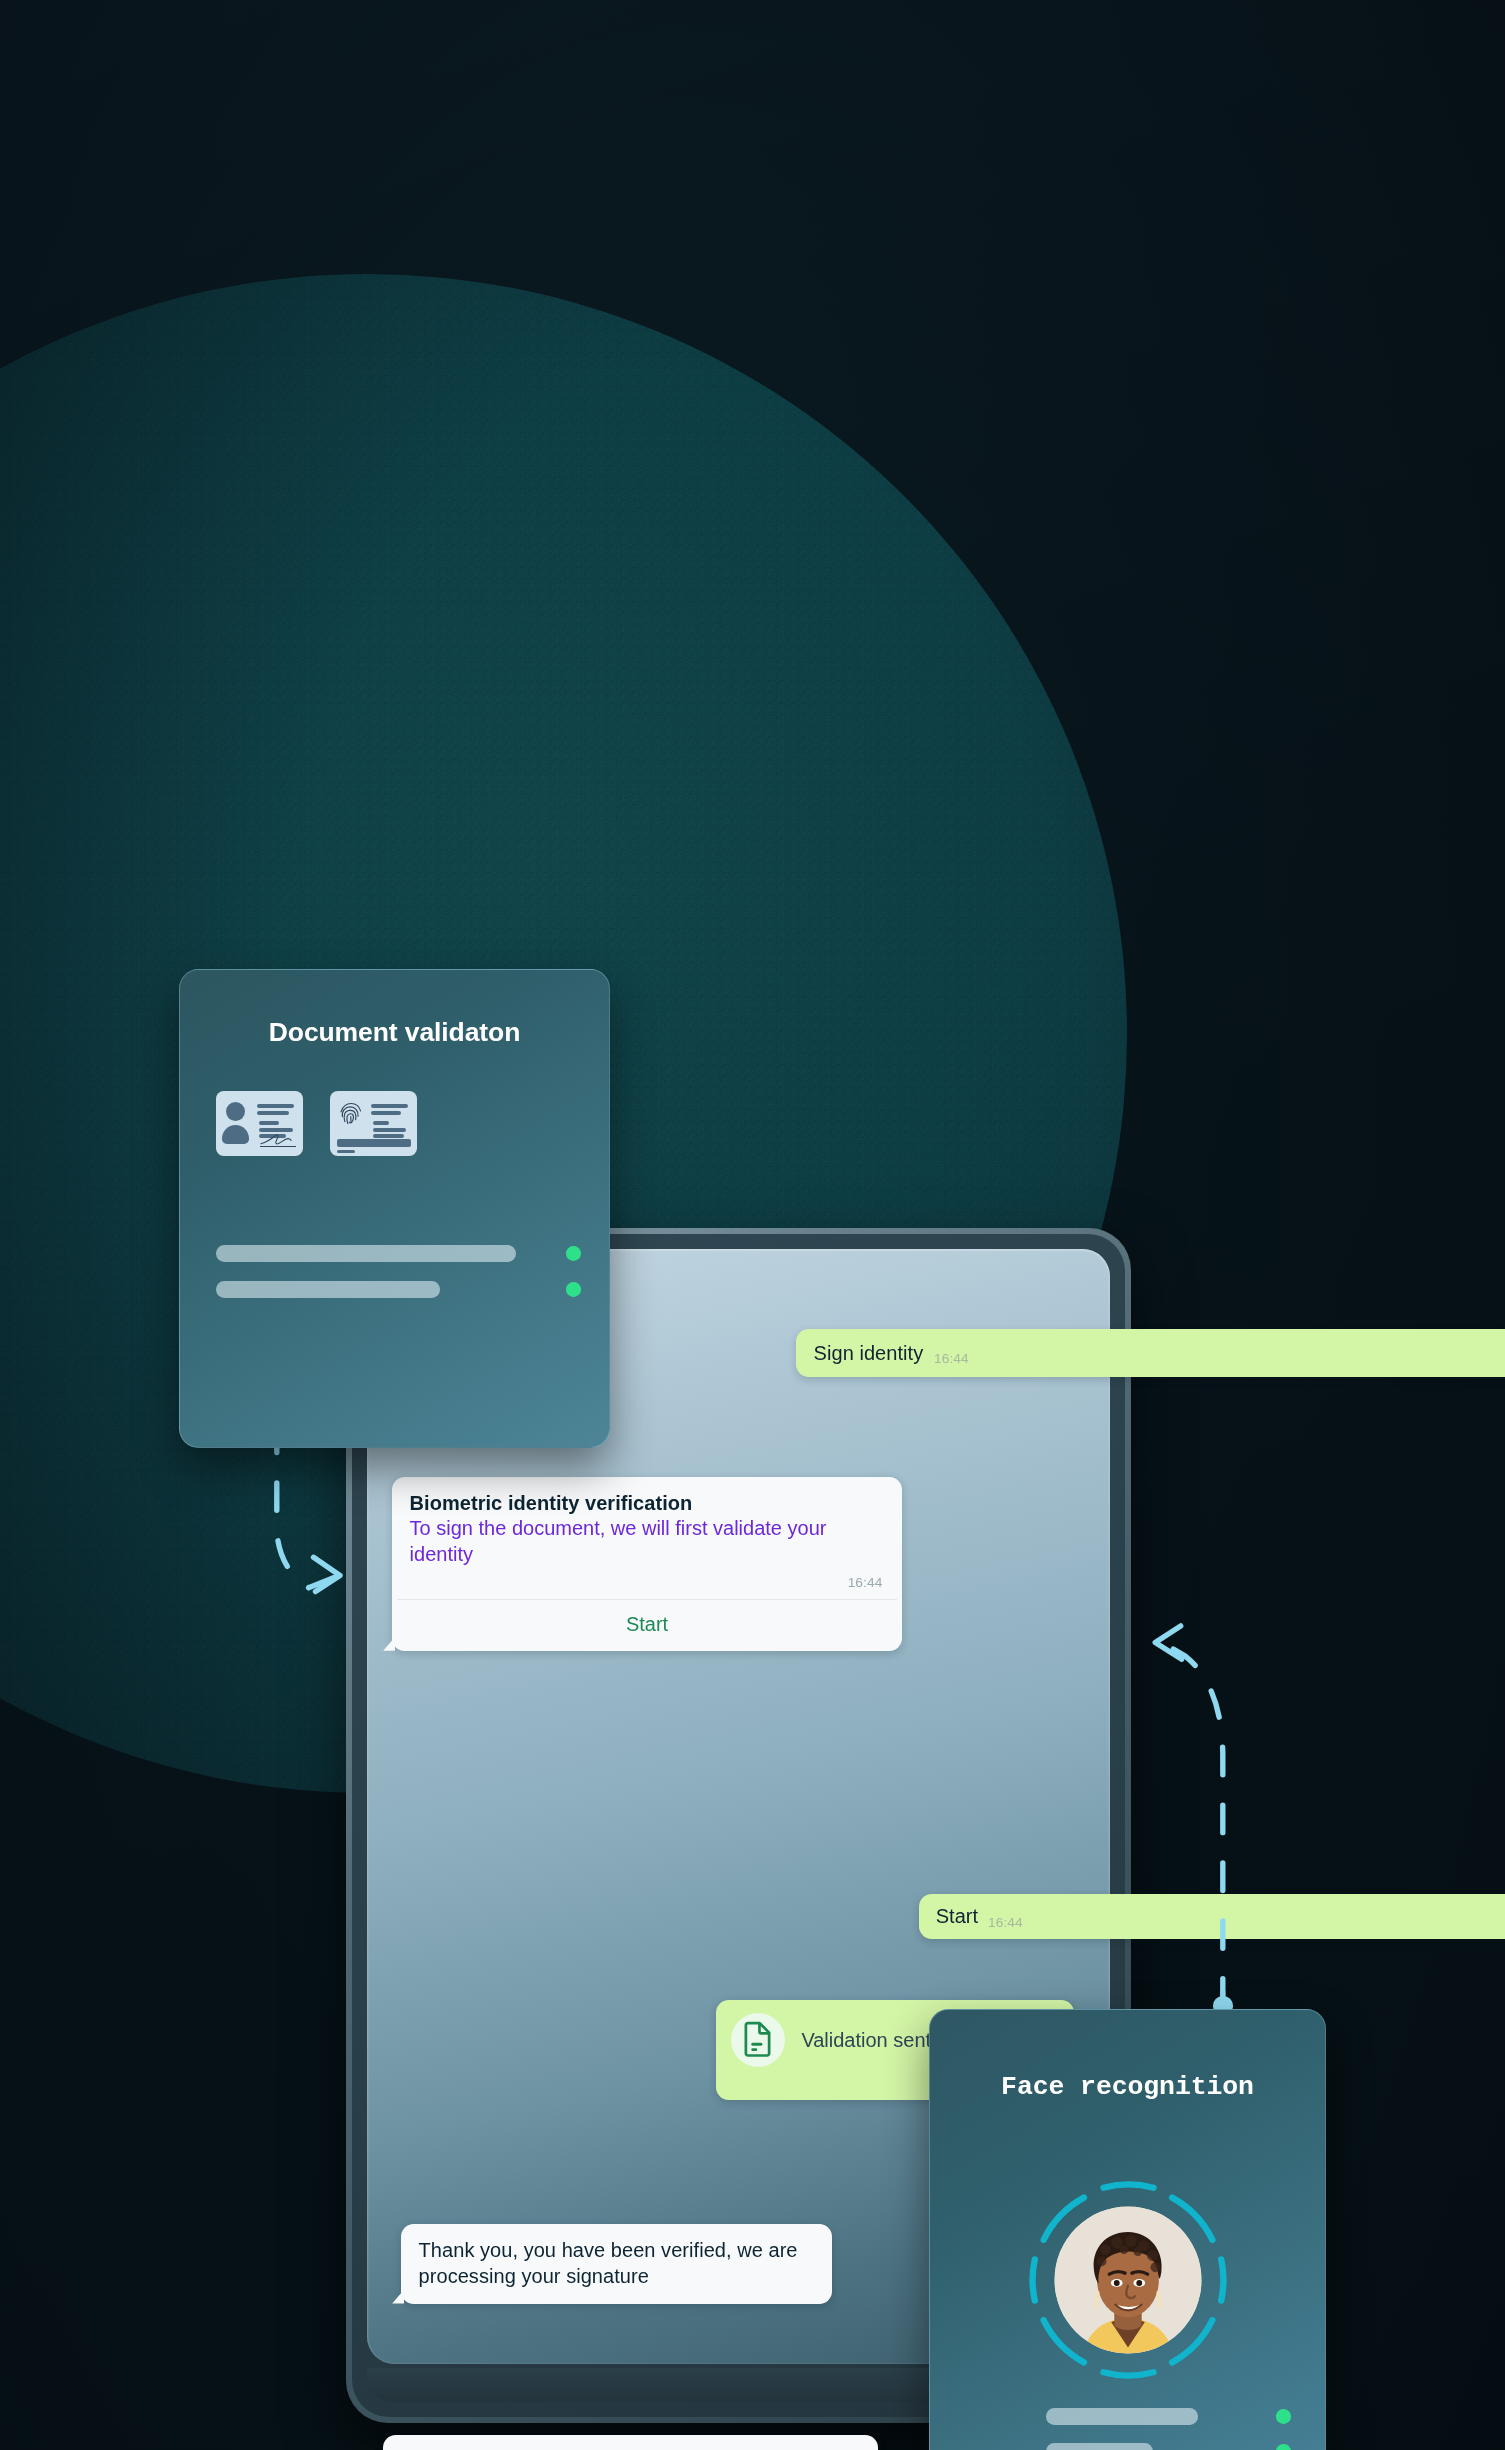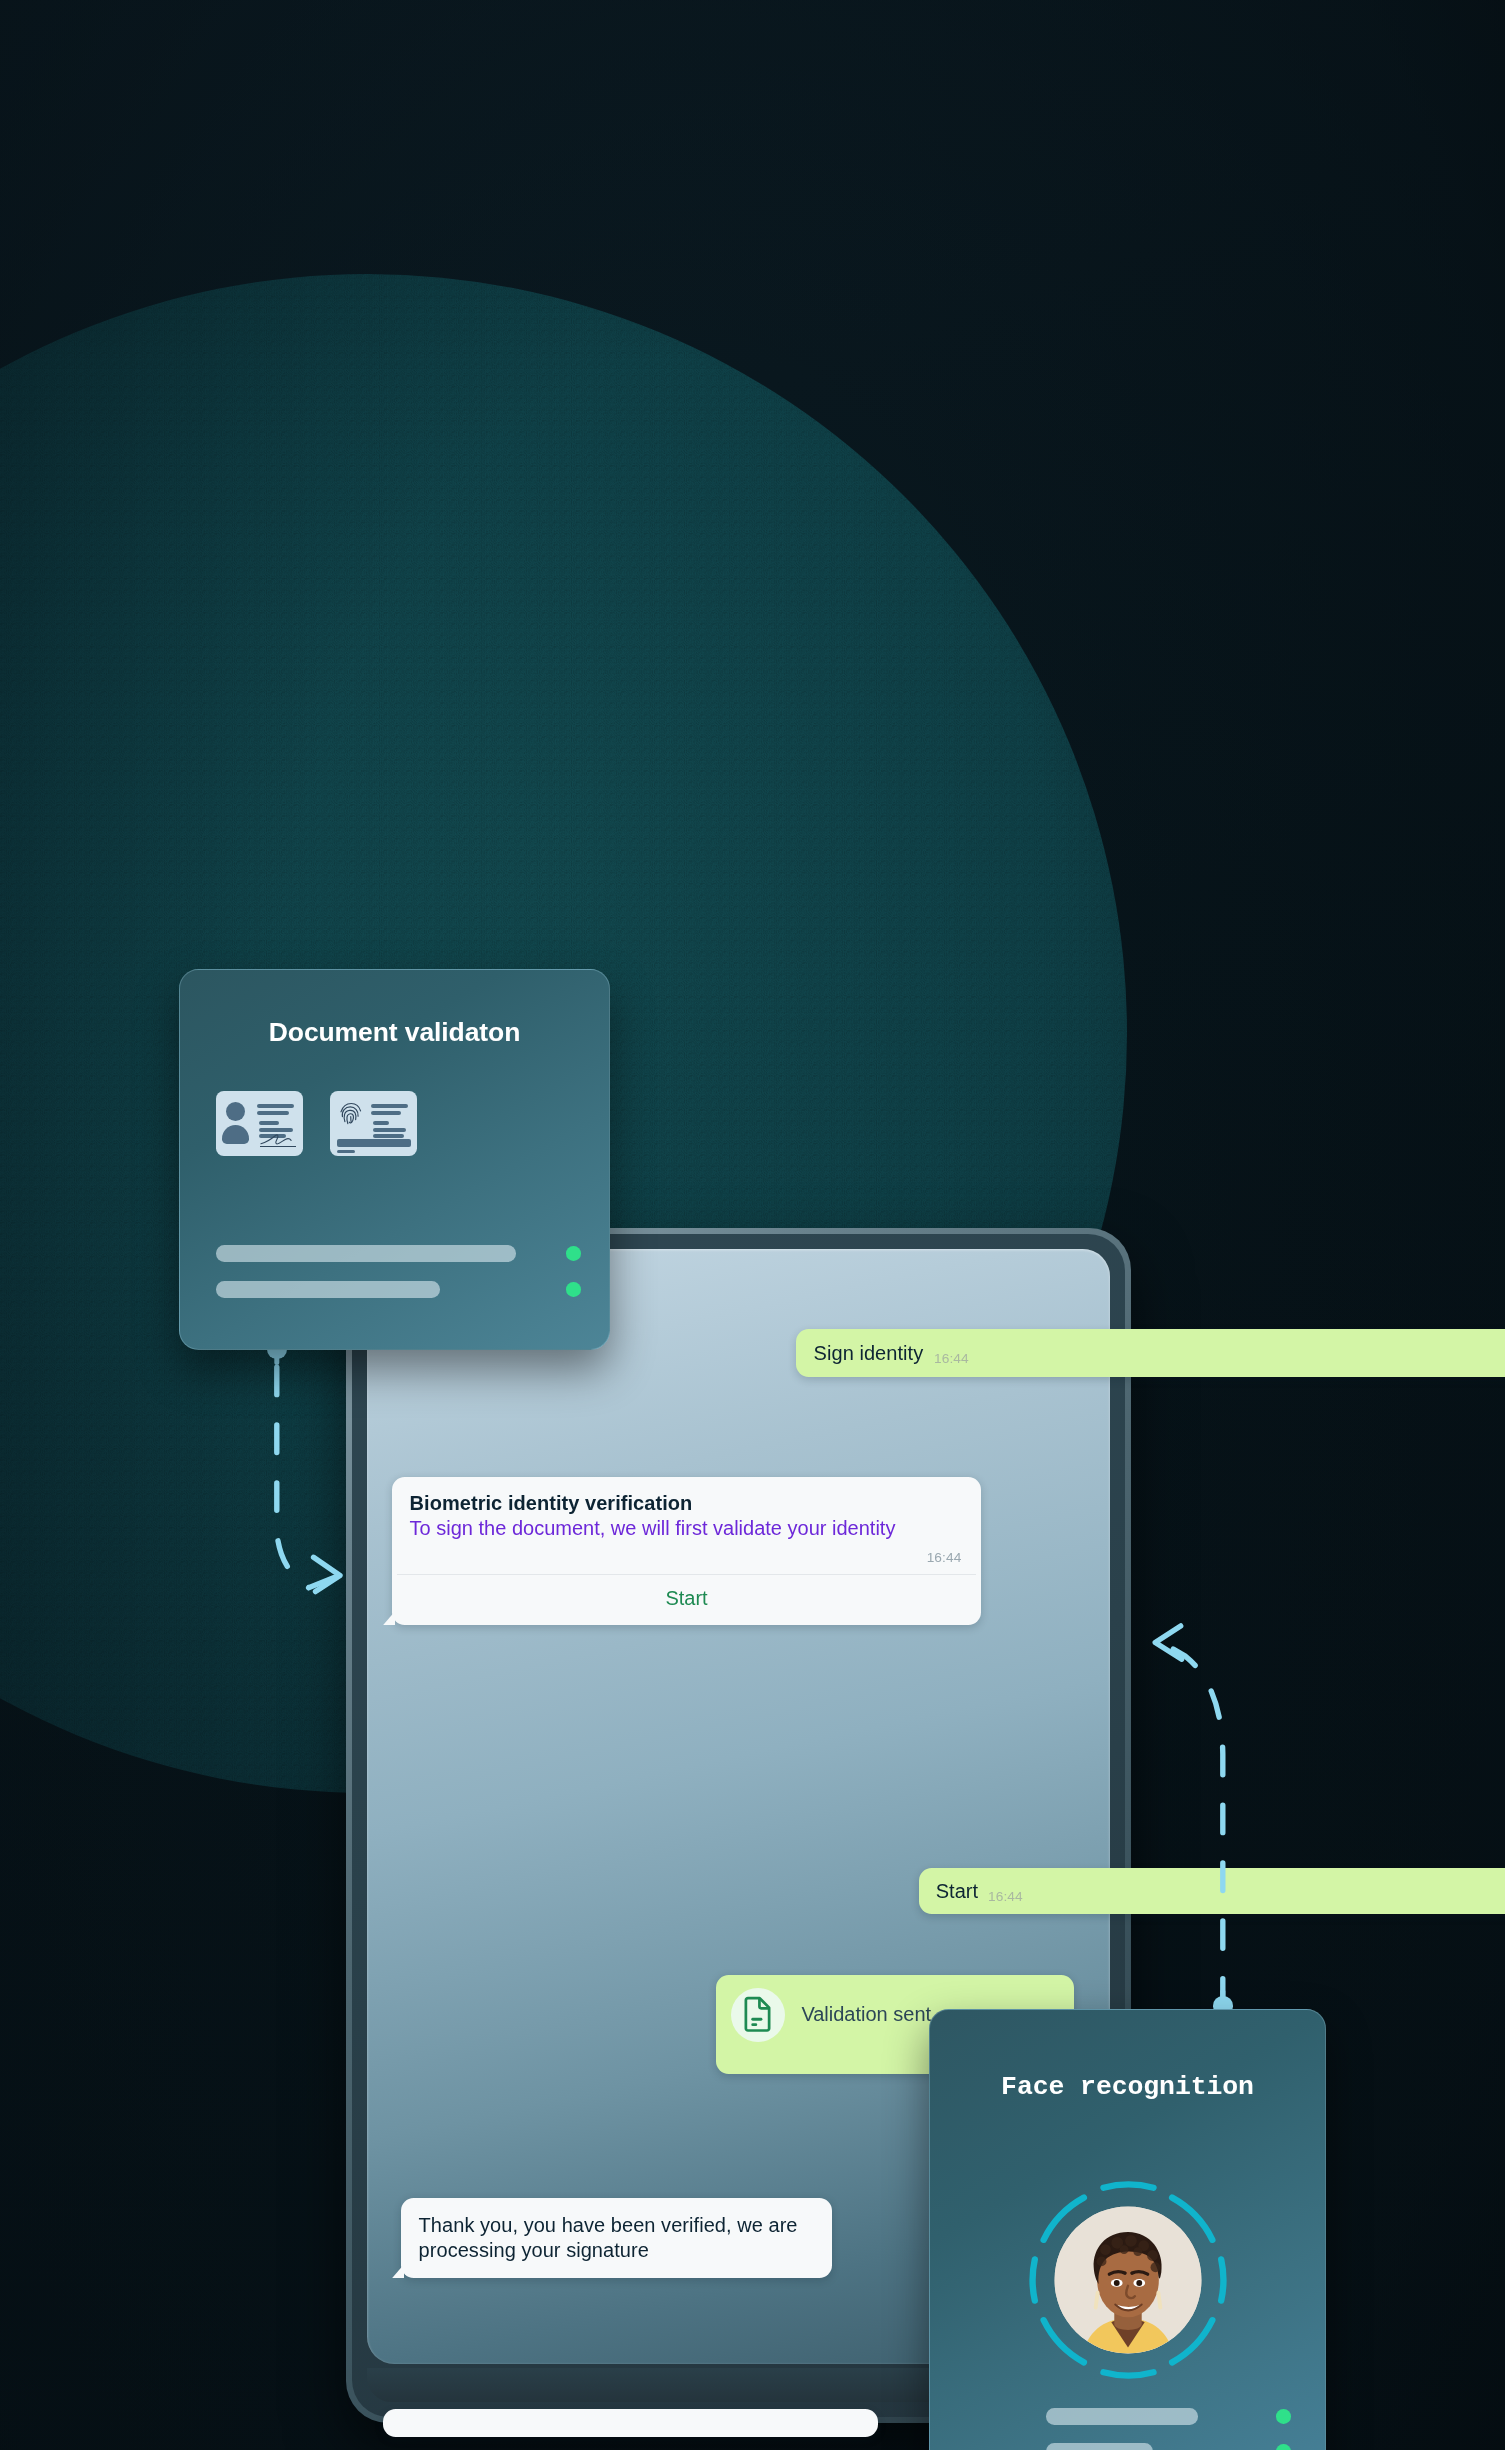--- a/index.html
+++ b/index.html
@@ -116,21 +116,21 @@
     font-size: 13.7px;
     color: #a9b8a0;
     letter-spacing: 0.1px;
     white-space: nowrap;
   }
   .msg-time.dark { color: #9aa8b0; }
 
   
   #b-sign { left: 796px; top: 1329px; padding: 11.8px 16.7px 10.8px 17.6px; display: flex; align-items: flex-end; gap: 10.8px; }
   
-  #b-bio  { left: 392px; top: 1429px; width: 589px; padding: 0; }
+  #b-bio  { left: 392px; top: 1429px; width: 510px; padding: 0; }
   #b-bio .body { padding: 15.7px 17.6px 8.8px 17.6px; }
   #b-bio .ttl { font-size: 20px; font-weight: 700; color: #0d2433; letter-spacing: 0.05px; }
   #b-bio .sub { font-size: 20px; color: #6d28d9; line-height: 1.28; margin-top: 1px; }
   #b-bio .tm  { text-align: right; margin-top: 7.8px; padding-right: 2px; }
   #b-bio .divider { height: 1px; background: #e3e7ea; margin: 0 4.9px; }
   #b-bio .start { text-align: center; font-size: 20px; color: #1e8a52; padding: 12.7px 0 14.7px; }
   
   #b-start { left: 919px; top: 1672px; padding: 10.8px 16.7px 9.8px 16.7px; display: flex; align-items: flex-end; gap: 9.8px; }
   
   #b-val { left: 716px; top: 1733px; width: 358px; padding: 12.7px 14.7px 10.8px 14.7px; }
@@ -156,21 +156,21 @@
   }
   .fcard .ftitle {
     text-align: center;
     color: #ffffff;
     font-weight: 700;
     letter-spacing: -0.1px;
   }
 
   #card-doc {
     left: 179px; top: 969px;
-    width: 431px; height: 381px;
+    width: 431px; height: 479px;
     background: linear-gradient(150deg, #2c5660 0%, #2f5f6b 30%, #3d7180 62%, #4d8597 100%);
   }
   #card-doc .ftitle { font-size: 26.5px; margin-top: 47px; }
   .idcards { display: flex; gap: 27.4px; margin: 43px 0 0 36px; }
   .idcard {
     width: 87px; height: 65px;
     border-radius: 7.8px;
     background: #cfe1ec;
     position: relative;
   }

